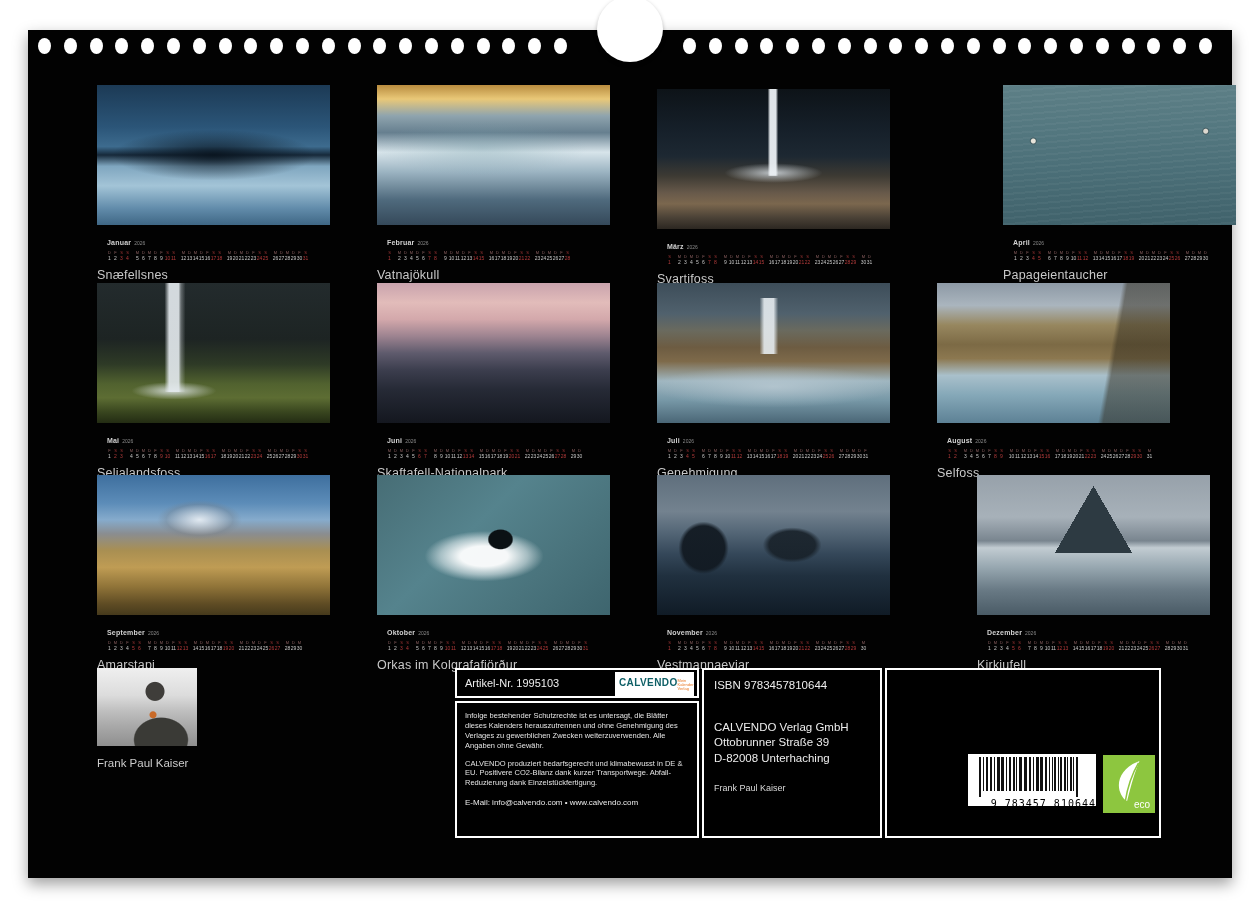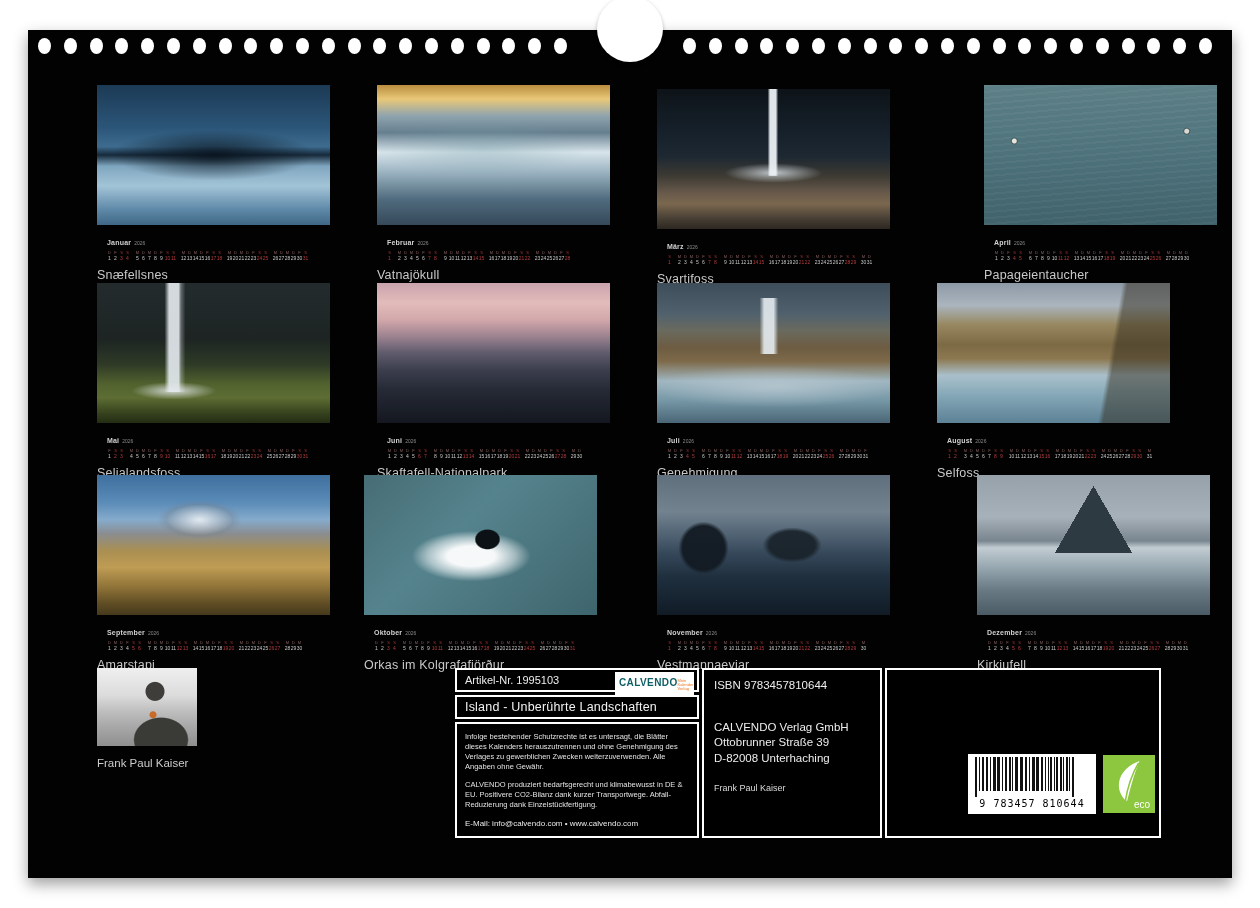--- a/index.html
+++ b/index.html
@@ -75,22 +75,22 @@
   .logo{position:absolute;right:3px;top:2px;width:79px;height:24px;background:#ffffff;
         display:flex;align-items:center;justify-content:space-between;padding:1px 4px;box-sizing:border-box}
   .logo-txt{display:flex;flex-direction:row;line-height:1}
   .logo-name{font-size:10px;font-weight:bold;color:#0e5f66;letter-spacing:.4px}
   .logo-tag{font-size:4px;color:#e87722;margin-top:1px}
   .imid{width:180px;padding:9px 10px;color:#ededed}
   .isbn{font-size:11.5px}
   .pub{margin-top:29px;font-size:11.5px;line-height:1.33}
   .iauthor{margin-top:17px;font-size:9px;color:#d9d9d9}
   .iright{width:276px;position:relative}
-  .barcode{position:absolute;left:81px;top:84px;width:128px;height:60px;background:#ffffff;
-           text-align:center;box-sizing:border-box;padding-top:3px}
+  .barcode{position:absolute;left:81px;top:84px;width:128px;height:52px;background:#ffffff;
+           text-align:right;box-sizing:border-box;padding-top:3px}
   .bdigits{font-size:10px;color:#000;letter-spacing:1px;line-height:1;margin-top:-2px;font-family:"DejaVu Sans Mono",monospace}
   .eco{position:absolute;left:216px;top:85px;width:52px;height:58px;background:#8dc63f}
   .eco svg{position:absolute;left:7px;top:3px}
   .eco-label{position:absolute;right:5px;bottom:3px;font-size:10px;color:#ffffff}
 </style>
 </head>
 <body>
 
 <div class="page">
   <div>
@@ -552,21 +552,21 @@
               </span>
               <span class="day">
                 <span class="wl">D</span>
                 <span class="dn">31</span>
               </span>
             </div>
           </div>
         </div>
         <div class="caption">Svartifoss</div>
       </div>
-      <div class="cell" style="left: 840px; top: 0px; padding-left: 47px;">
+      <div class="cell" style="left: 859px; top: 0px; padding-left: 47px;">
         <div class="photo p4"></div>
         <div class="mini">
           <div><span class="mname">April</span><span class="myear">2026</span></div>
           <div class="weeks">
             <div class="week">
               <span class="day">
                 <span class="wl">M</span>
                 <span class="dn">1</span>
               </span>
               <span class="day">
@@ -1400,21 +1400,21 @@
               </span>
               <span class="day">
                 <span class="wl">M</span>
                 <span class="dn">30</span>
               </span>
             </div>
           </div>
         </div>
         <div class="caption">Amarstapi</div>
       </div>
-      <div class="cell" style="left: 267px; top: 390px;">
+      <div class="cell" style="left: 280px; top: 390px;">
         <div class="photo p10"></div>
         <div class="mini">
           <div><span class="mname">Oktober</span><span class="myear">2026</span></div>
           <div class="weeks">
             <div class="week">
               <span class="day">
                 <span class="wl">D</span>
                 <span class="dn">1</span>
               </span>
               <span class="day">
@@ -1848,21 +1848,20 @@
           <span class="logo-txt">
             <span class="logo-name">CALVENDO</span>
             <span class="logo-tag">Mein Kalender Verlag</span>
           </span>
           <svg width="13" height="17" viewBox="0 0 13 17">
             <path d="M1 2 L12 0 L12 13 L1 16 Z" fill="#2e8f93"></path>
             <path d="M3 11 L10 4" stroke="#ffffff" stroke-width="1.4" fill="none"></path>
           </svg>
         </div>
       </div>
-      <div class="ibox r2">Island - Unberührte Landschaften</div>
       <div class="ibox r3">
         <p>Infolge bestehender Schutzrechte ist es untersagt, die Blätter dieses Kalenders herauszutrennen und ohne Genehmigung des Verlages zu gewerblichen Zwecken weiterzuverwenden. Alle Angaben ohne Gewähr.</p>
         <p>CALVENDO produziert bedarfsgerecht und klimabewusst in DE &amp; EU. Positivere CO2-Bilanz dank kurzer Transportwege. Abfall-Reduzierung dank Einzelstückfertigung.</p>
         <div class="contact">E-Mail: info@calvendo.com • www.calvendo.com</div>
       </div>
     </div>
 
     <div class="ibox imid">
       <div class="isbn">ISBN 9783457810644</div>
       <div class="pub">

